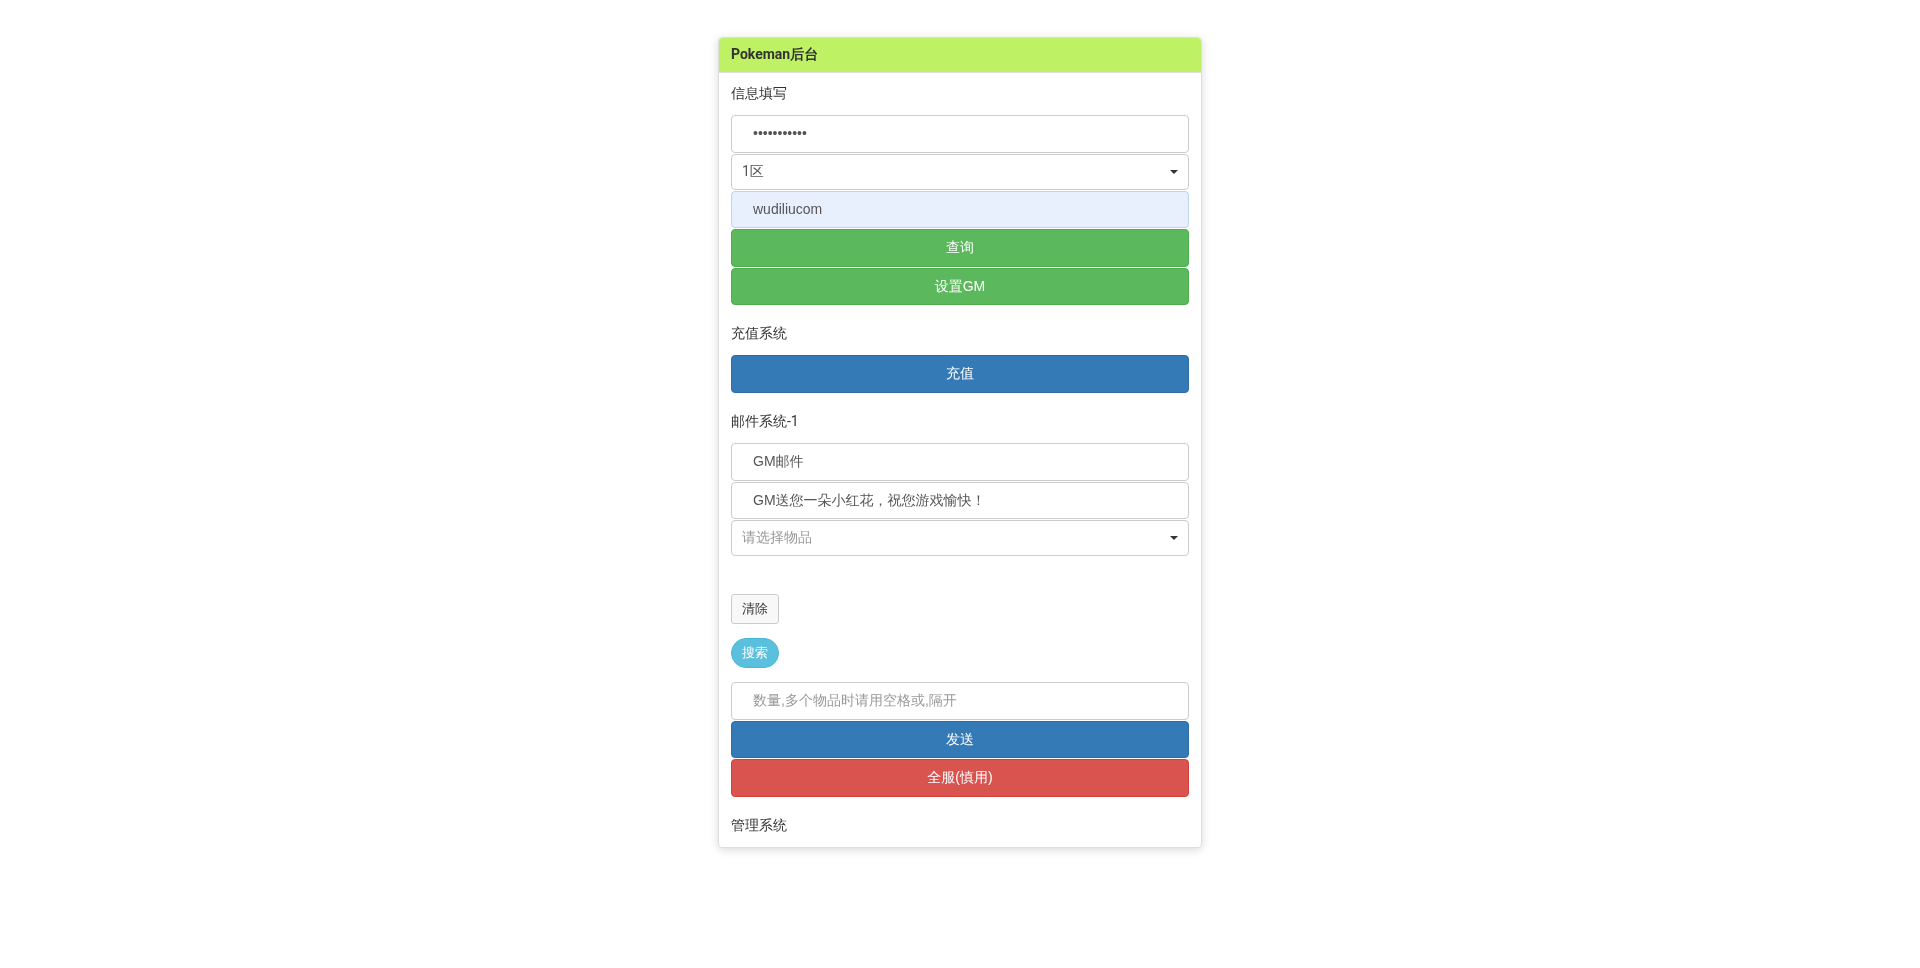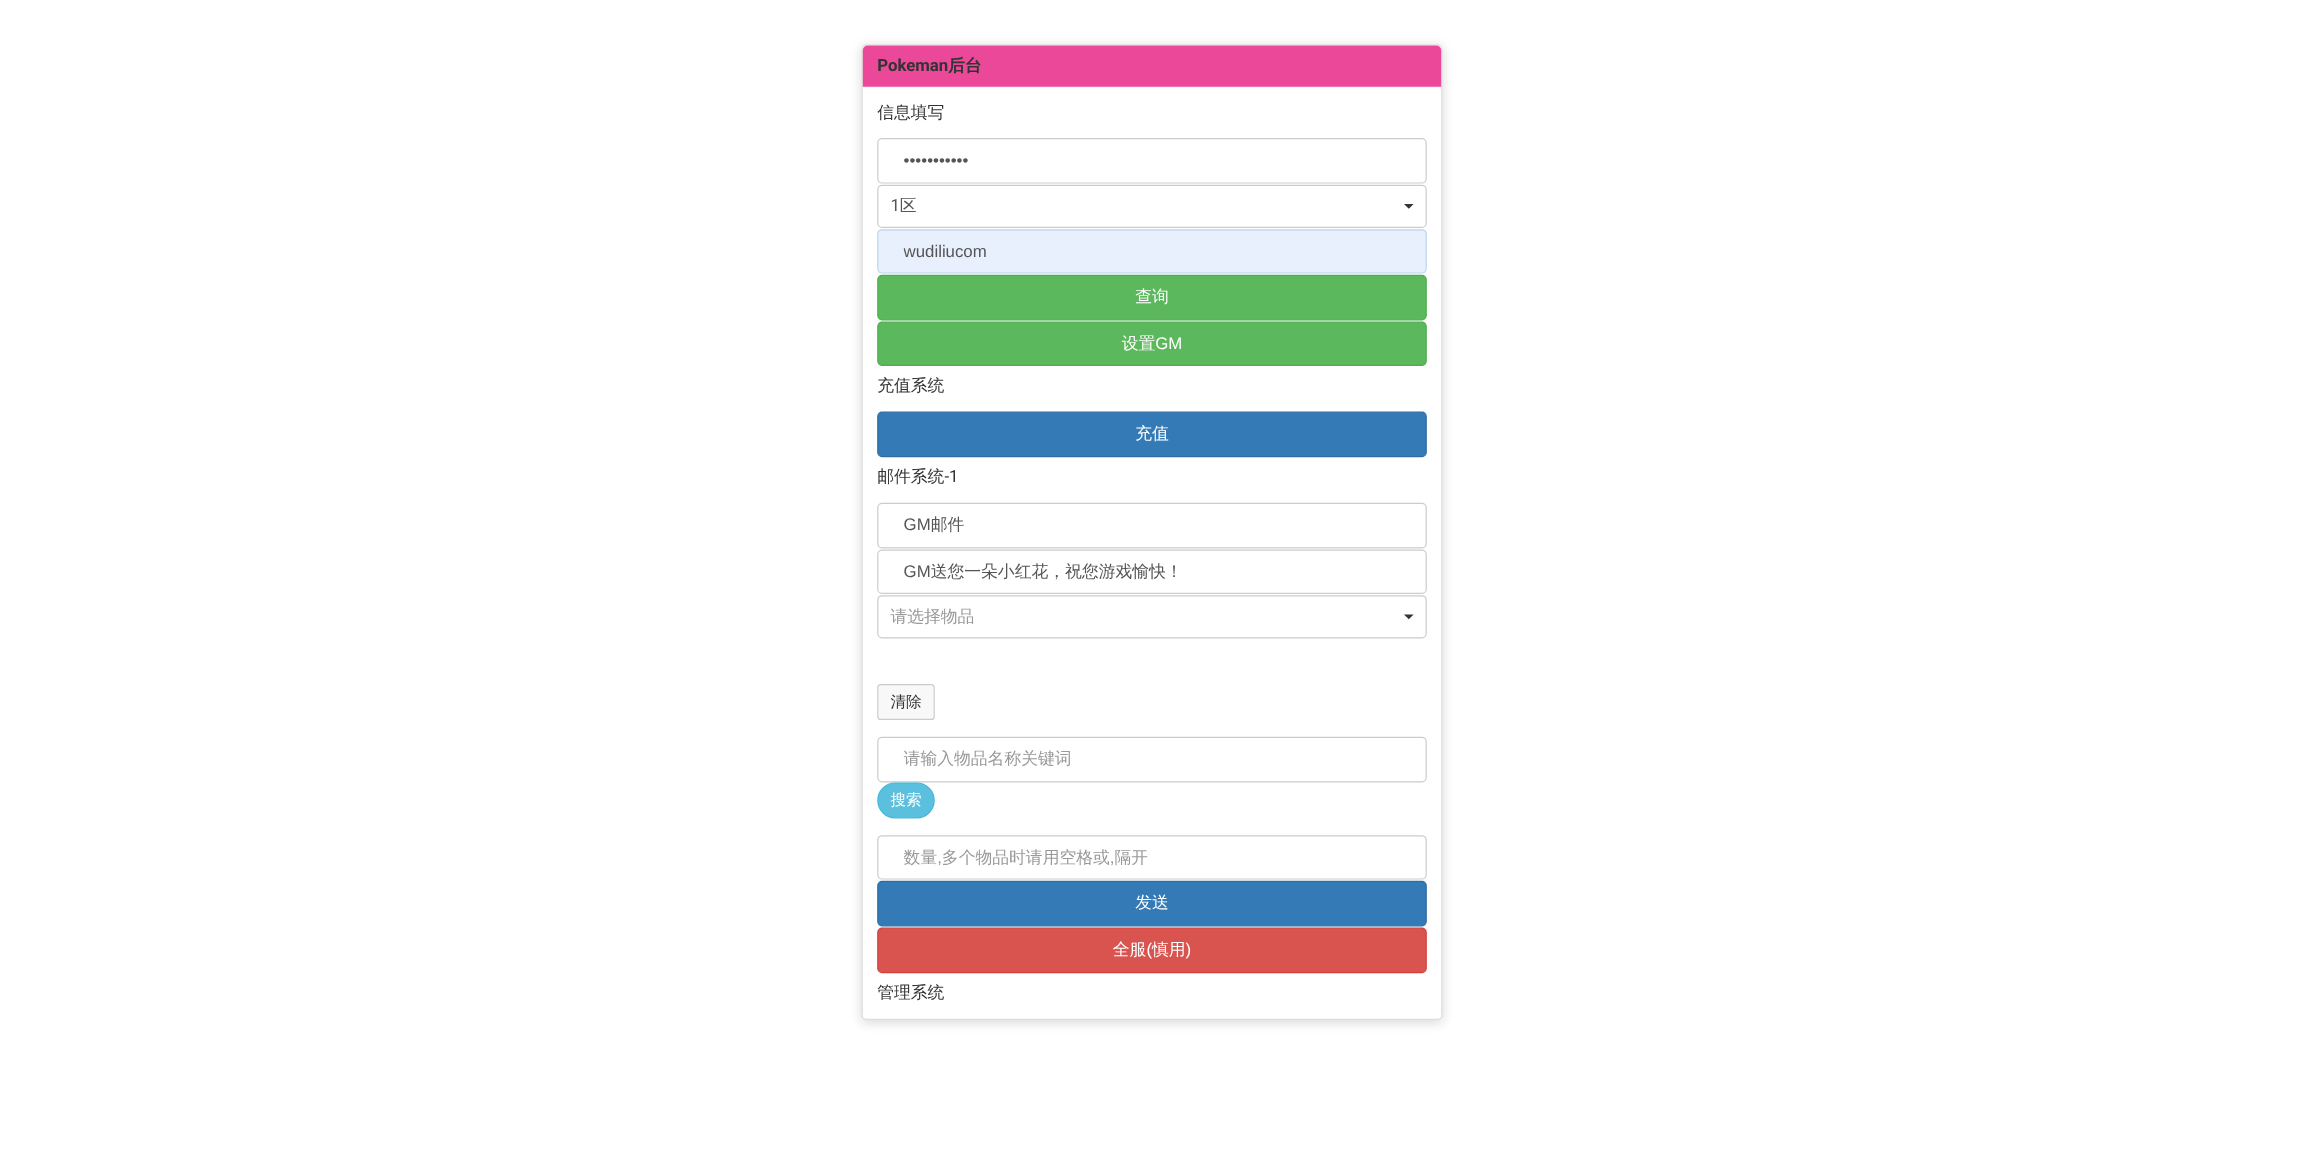--- a/index.html
+++ b/index.html
@@ -24,33 +24,33 @@
       padding-bottom: 30px;
     }
     .panel {
       width: 484px;
       background: #fff;
       border: 1px solid #ddd;
       border-radius: 4px;
       box-shadow: 0 2px 10px rgba(0,0,0,0.15);
     }
     .panel-header {
-      background: #ec4899;
+      background: #bef264;
       border-bottom: 1px solid #ddd;
       padding: 8px 12px;
       border-radius: 4px 4px 0 0;
       font-weight: bold;
       color: #333;
     }
     .panel-body {
       padding: 12px;
     }
     .section-label {
       color: #333;
-      margin-top: 8px;
+      margin-top: 20px;
       margin-bottom: 12px;
     }
     .section-label:first-child {
       margin-top: 0;
     }
     .form-row {
       margin-bottom: 1px;
     }
     .input {
       width: 100%;
@@ -224,21 +224,20 @@
 
       <div class="form-row clear-group">
         <div class="select" style="margin-bottom:6px;">
           <span class="select-placeholder">请选择物品</span>
           <span class="select-caret caret-down"></span>
         </div>
         <button class="btn-default-sm">清除</button>
       </div>
 
       <div class="form-row search-group" style="margin-top:14px;">
-        <input type="text" class="input" style="margin-bottom: 0px;" placeholder="请输入物品名称关键词">
         <button class="btn-info-sm" style="margin-top:0;">搜索</button>
       </div>
 
       <div class="form-row" style="margin-top:14px;">
         <input type="text" class="input" placeholder="数量,多个物品时请用空格或,隔开" style="">
       </div>
 
       <div class="form-row">
         <button class="btn btn-primary">发送</button>
       </div>

